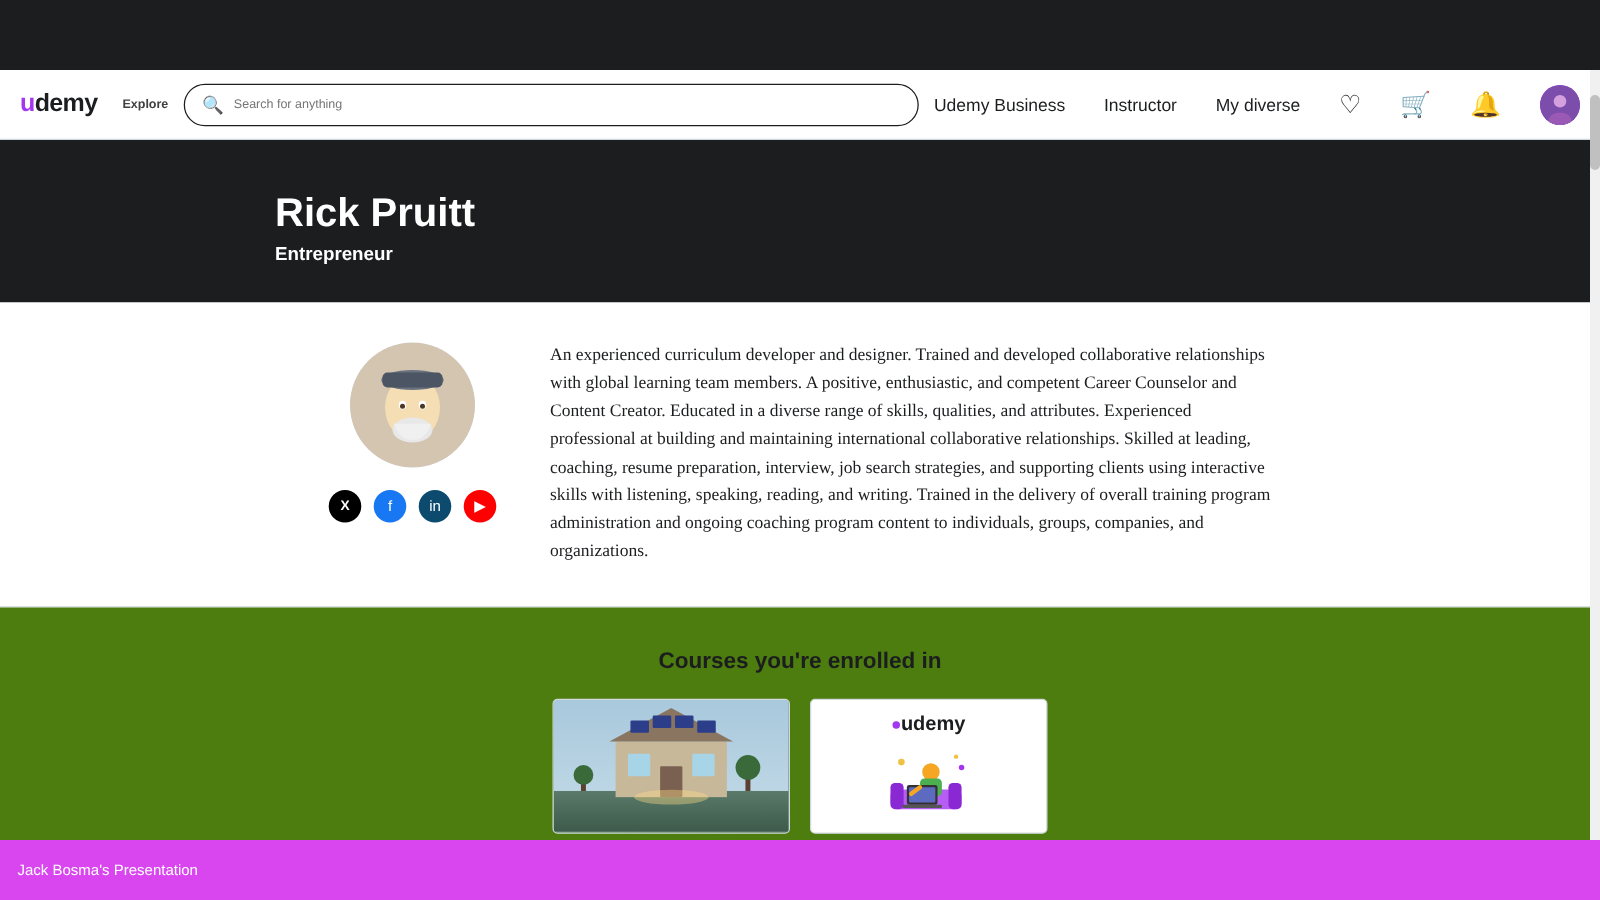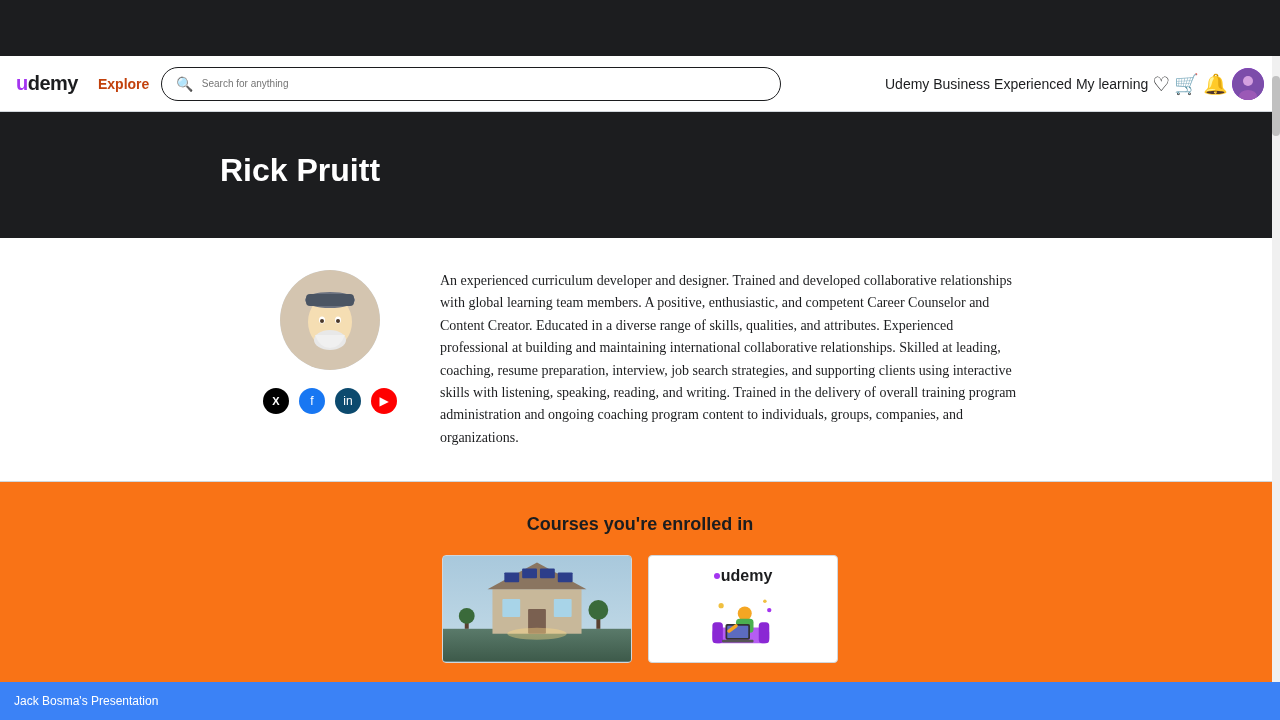--- a/index.html
+++ b/index.html
@@ -30,23 +30,23 @@
     .udemy-logo {
       font-size: 20px;
       font-weight: 800;
       color: #1c1d1f;
       letter-spacing: -0.5px;
     }
     .udemy-logo span {
       color: #a435f0;
     }
     .nav-explore {
-      font-size: 14px;
+      font-size: 10px;
       font-weight: 600;
-      color: #c2410c;
+      color: #404040;
       cursor: pointer;
       white-space: nowrap;
       text-align: right;
     }
     .search-bar {
       flex: 1;
       display: flex;
       align-items: center;
       border: 1px solid #1c1d1f;
       border-radius: 20px;
@@ -63,21 +63,21 @@
       border: none;
       outline: none;
       font-size: 10px;
       color: #6a6f73;
       width: 100%;
       background: transparent;
     }
     .nav-right {
       display: flex;
       align-items: center;
-      gap: 4px;
+      gap: 31px;
       margin-left: auto;
     }
     .nav-link {
       font-size: 14px;
       font-weight: 500;
       color: #1c1d1f;
       cursor: pointer;
       white-space: nowrap;
     }
     .nav-icon {
@@ -93,21 +93,21 @@
       display: flex;
       align-items: center;
       justify-content: center;
       overflow: hidden;
       cursor: pointer;
     }
 
     
     .hero-banner {
       background: #1c1d1f;
-      padding: 40px 0 43px 220px;
+      padding: 40px 0 30px 220px;
     }
     .hero-name {
       font-size: 32px;
       font-weight: 700;
       color: #fff;
       margin-bottom: 6px;
     }
     .hero-title {
       font-size: 15px;
       font-weight: 600;
@@ -174,21 +174,21 @@
 
     
     .divider {
       height: 1px;
       background: #d1d7dc;
       margin: 0;
     }
 
     
     .courses-section {
-      background: #f97316;
+      background: #4d7c0f;
       padding: 32px 0 20px;
     }
     .courses-title {
       text-align: center;
       font-size: 18px;
       font-weight: 700;
       color: #1c1d1f;
       margin-bottom: 20px;
     }
     .courses-grid {
@@ -264,22 +264,22 @@
       position: absolute;
       top: 20px;
     }
 
     
     .bottom-bar {
       position: absolute;
       bottom: 0;
       left: 0;
       right: 0;
-      height: 38px;
-      background: #3b82f6;
+      height: 48px;
+      background: #d946ef;
       display: flex;
       align-items: center;
       padding: 0 14px;
     }
     .bottom-label {
       font-size: 12px;
       color: #fff;
     }
   </style>
 </head>
@@ -293,37 +293,38 @@
       <span>u</span>demy
     </div>
   </div>
   <div class="nav-explore">Explore</div>
   <div class="search-bar">
     <span class="search-icon">🔍</span>
     <input class="search-input" type="text" placeholder="Search for anything" style="">
   </div>
   <div class="nav-right">
     <div class="nav-link">Udemy Business</div>
-    <div class="nav-link">Experienced</div>
-    <div class="nav-link">My learning</div>
+    <div class="nav-link">Instructor</div>
+    <div class="nav-link">My diverse</div>
     <div class="nav-icon">♡</div>
     <div class="nav-icon">🛒</div>
     <div class="nav-icon">🔔</div>
     <div class="avatar">
       <svg width="32" height="32" viewBox="0 0 32 32">
         <circle cx="16" cy="16" r="16" fill="#7c4daa"></circle>
         <circle cx="16" cy="13" r="5" fill="#d4a0e0"></circle>
         <ellipse cx="16" cy="28" rx="9" ry="6" fill="#9b59b6"></ellipse>
       </svg>
     </div>
   </div>
 </nav>
 
 <div class="hero-banner">
   <div class="hero-name">Rick Pruitt</div>
+  <div class="hero-title">Entrepreneur</div>
 </div>
 
 <div class="profile-section">
   <div class="profile-inner">
     <div class="profile-left">
       <div class="profile-avatar">
         
         <svg width="100" height="100" viewBox="0 0 100 100">
           <circle cx="50" cy="50" r="50" fill="#d4c5b0"></circle>
 

